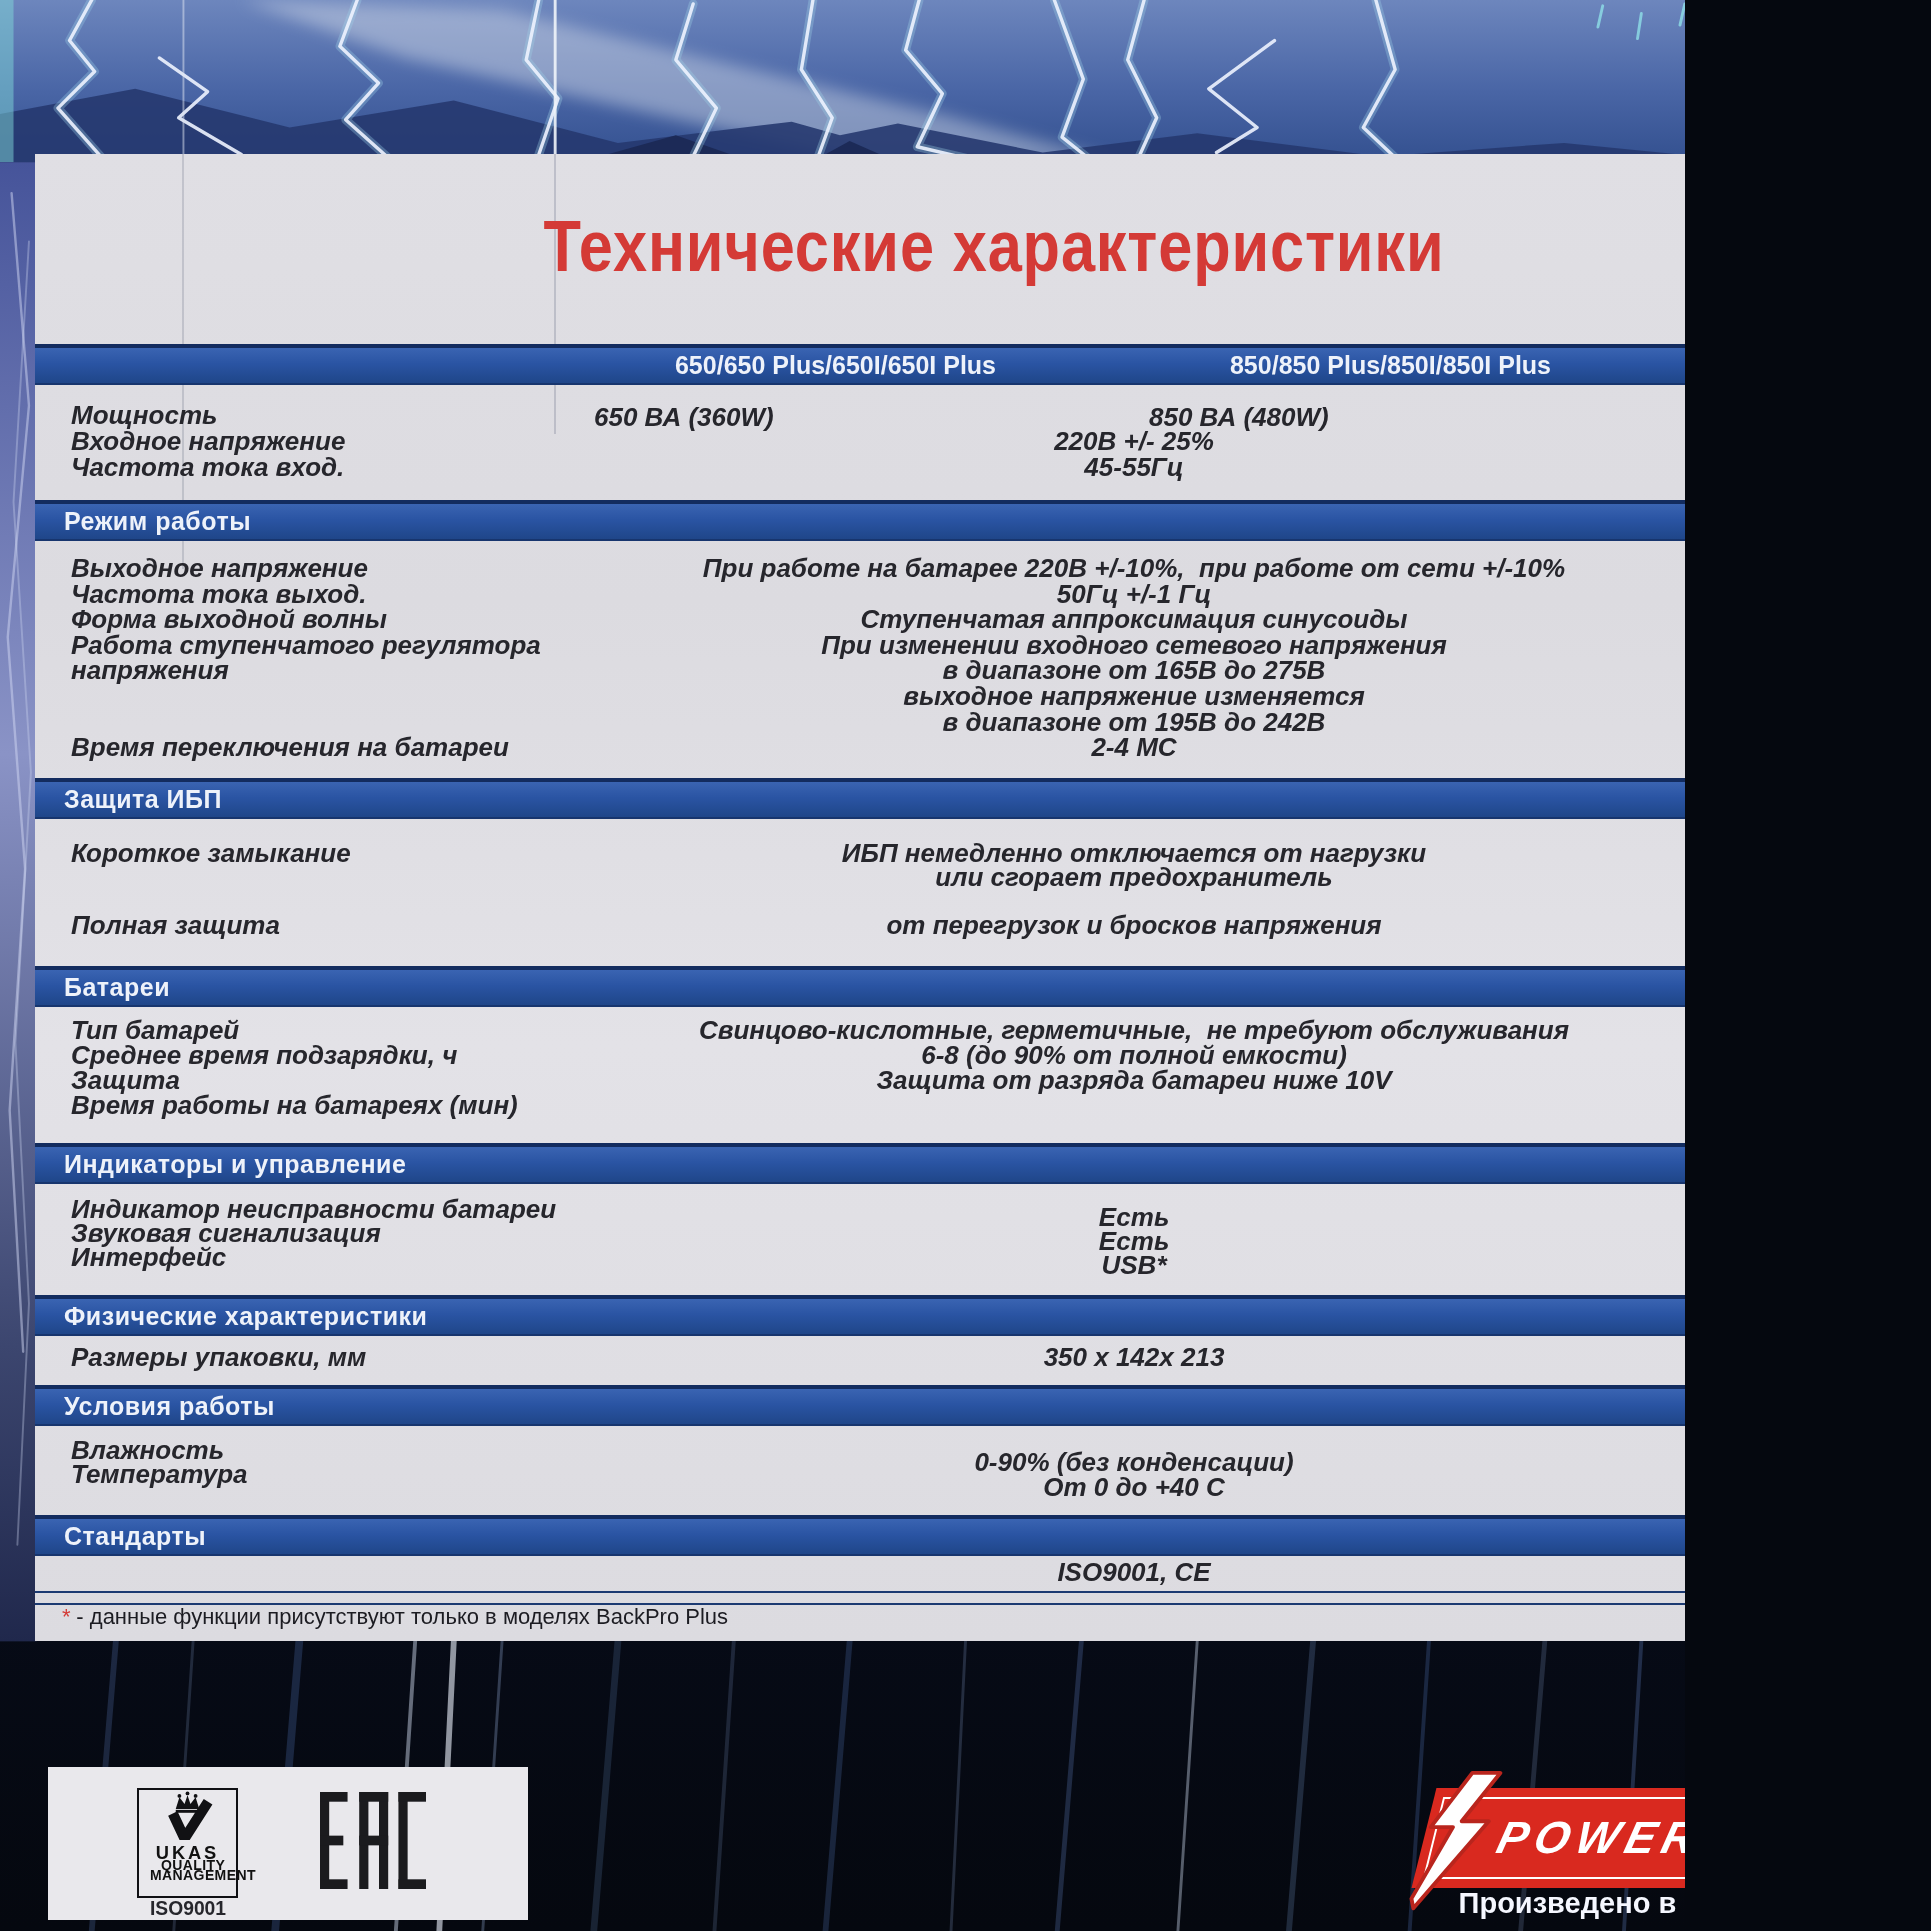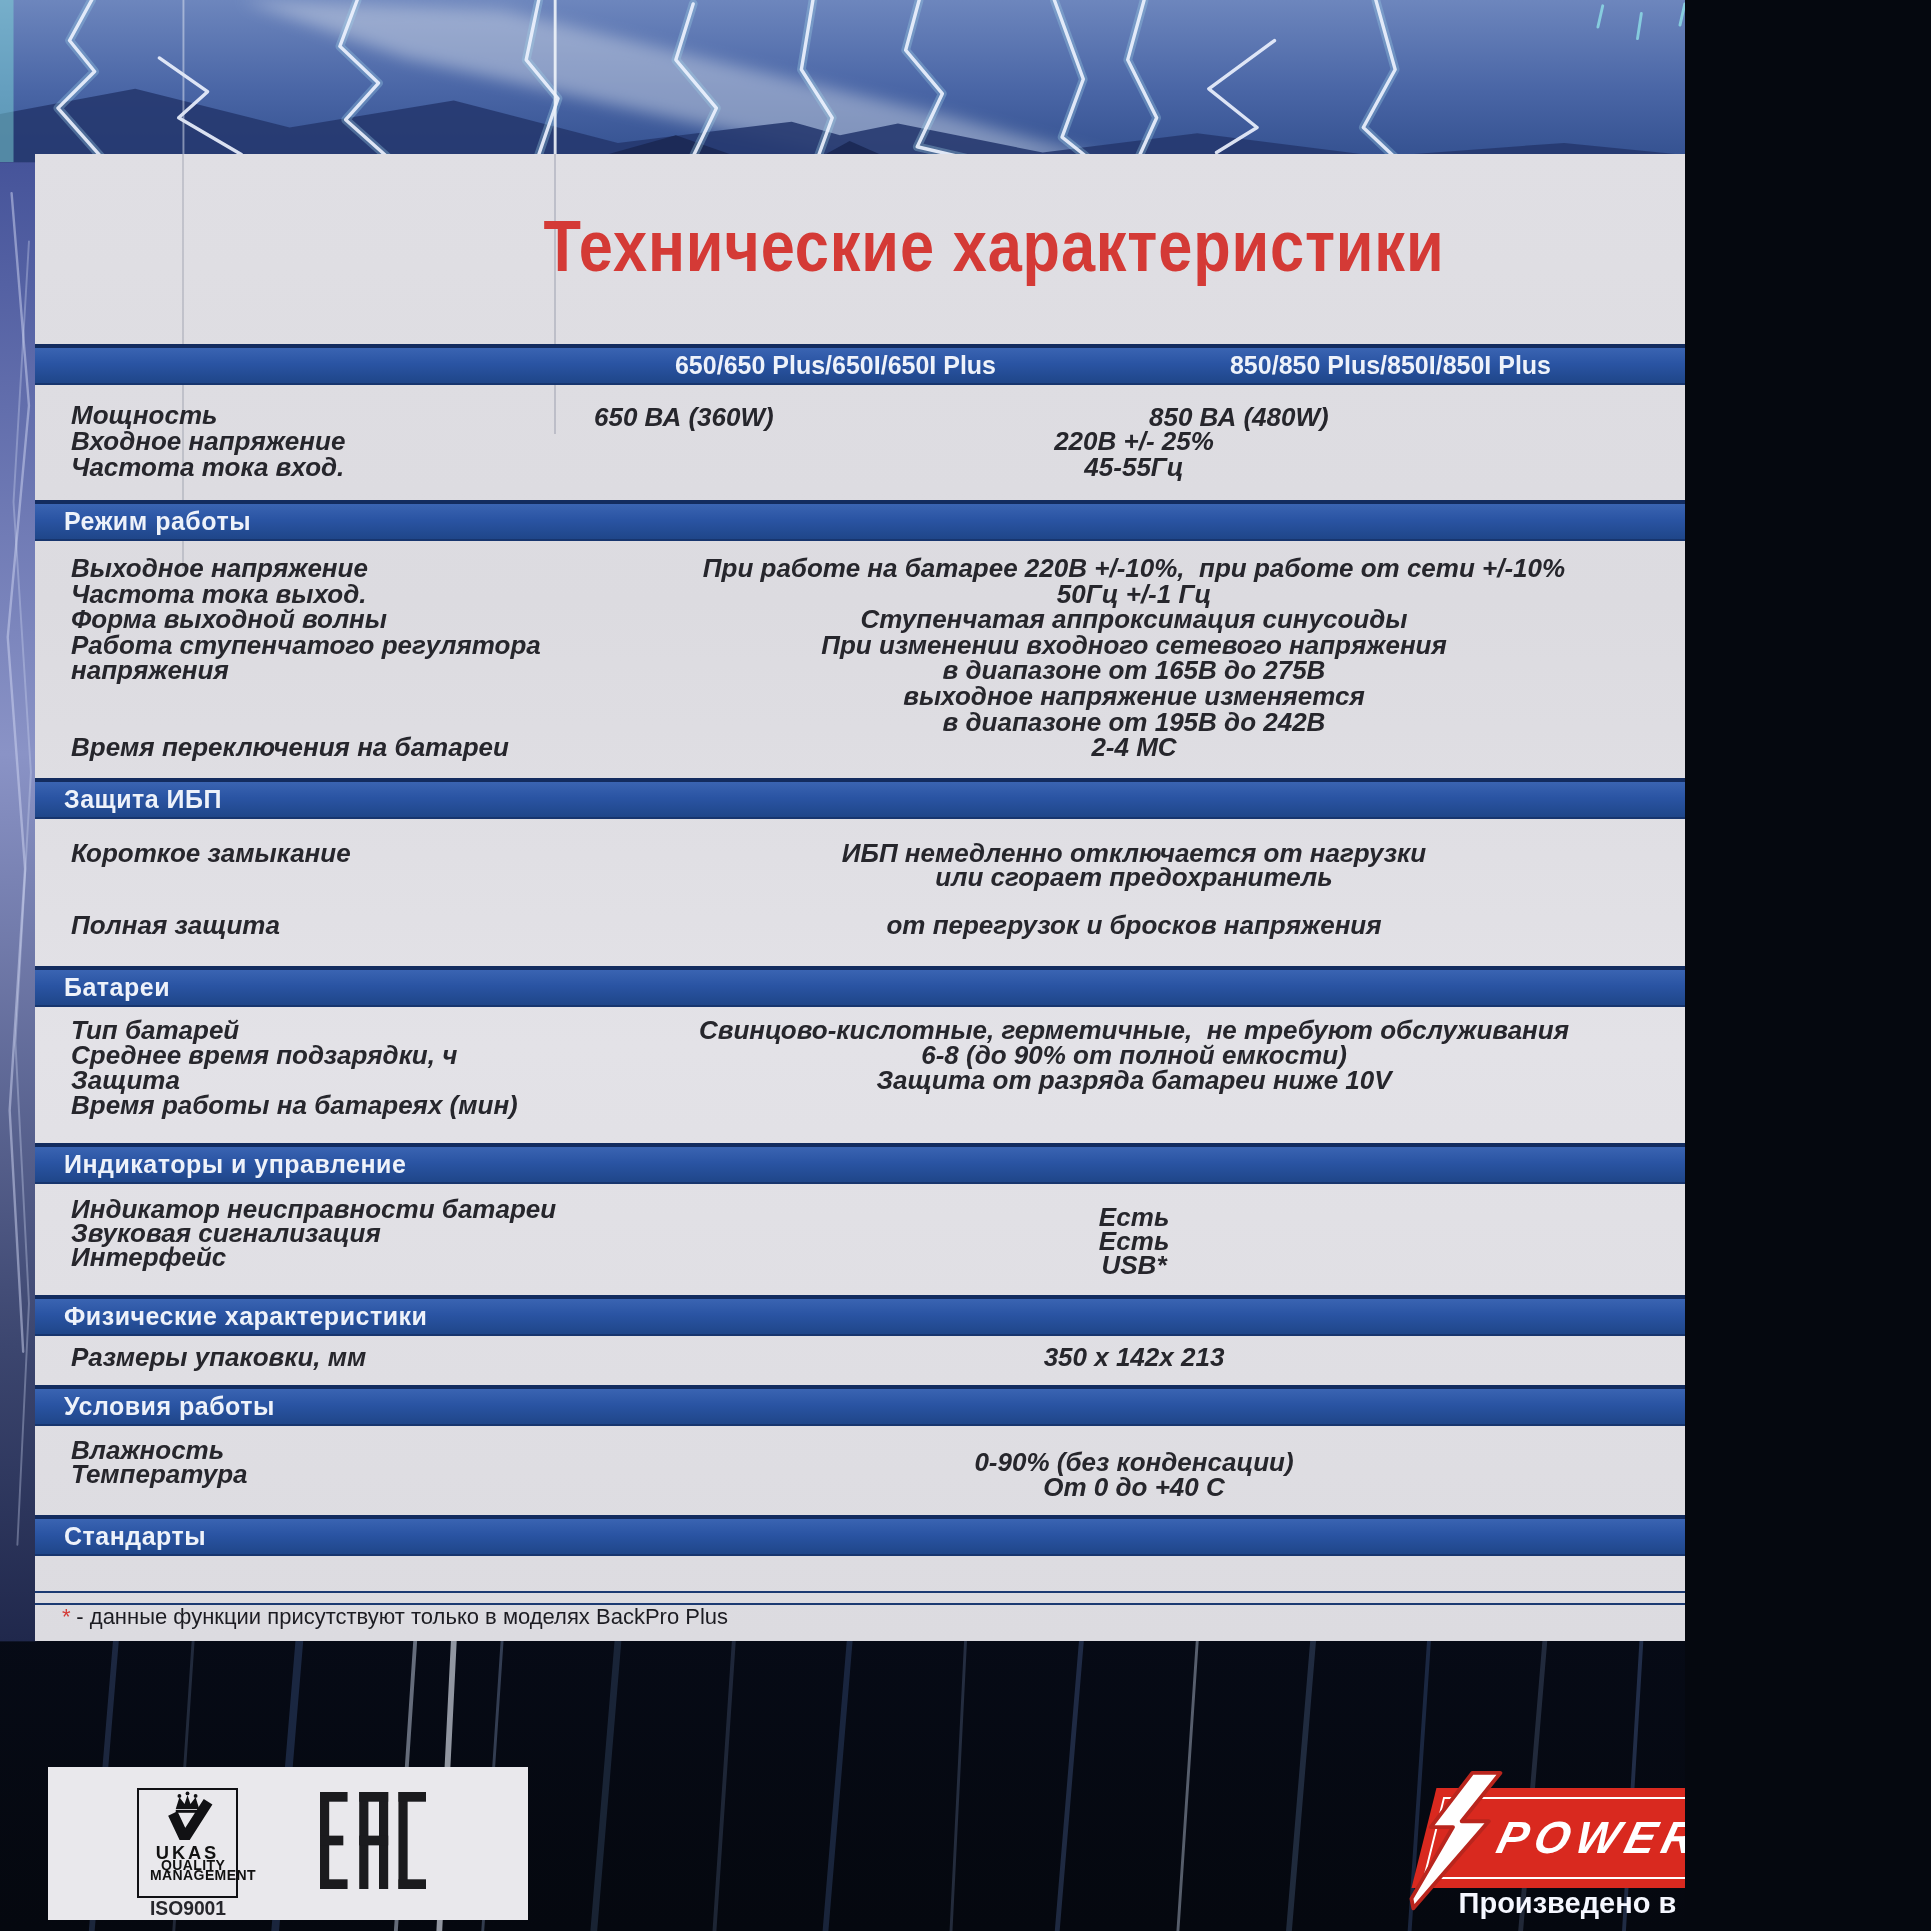--- a/index.html
+++ b/index.html
@@ -226,20 +226,21 @@
 
   <div class="labels t-ind-l"><div class="ln">Индикатор неисправности батареи</div><div class="ln">Звуковая сигнализация</div><div class="ln">Интерфейс</div></div>
   <div class="vals t-ind-v"><div class="ln">Есть</div><div class="ln">Есть</div><div class="ln">USB*</div></div>
 
   <div class="labels t-phys"><div class="ln">Размеры упаковки, мм</div></div>
   <div class="vals t-phys"><div class="ln">350 x 142x 213</div></div>
 
   <div class="labels t-env-l"><div class="ln">Влажность</div><div class="ln">Температура</div></div>
   <div class="vals t-env-v"><div class="ln">0-90% (без конденсации)</div><div class="ln">От 0 до +40 С</div></div>
 
+  <div class="vals t-std"><div class="ln">ISO9001, CE</div></div>
 
   <div class="separator"></div>
   <div class="footnote">
     <span class="ast">*</span><span>- данные функции присутствуют только в моделях BackPro Plus</span>
   </div>
 
   <div class="certbox">
     <div class="ukas">
       <svg width="91" height="50" viewBox="0 0 60 34">
         <g fill="#111114">

